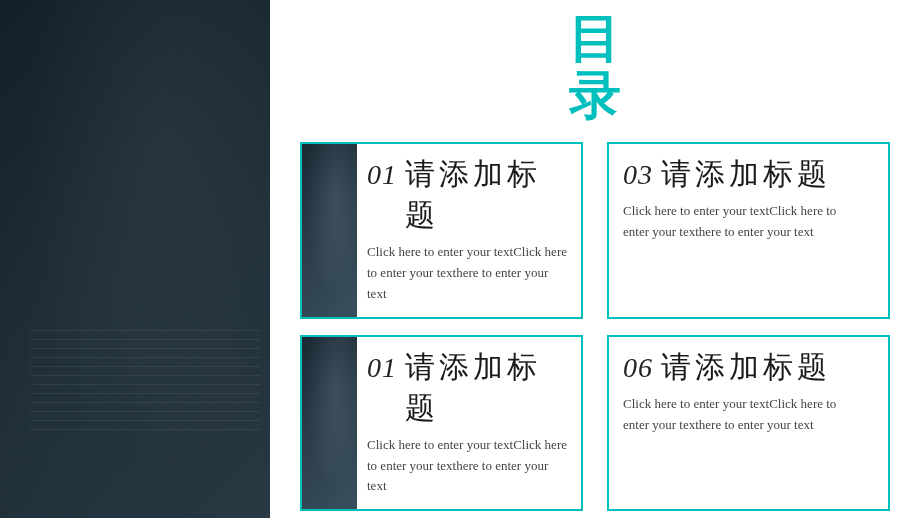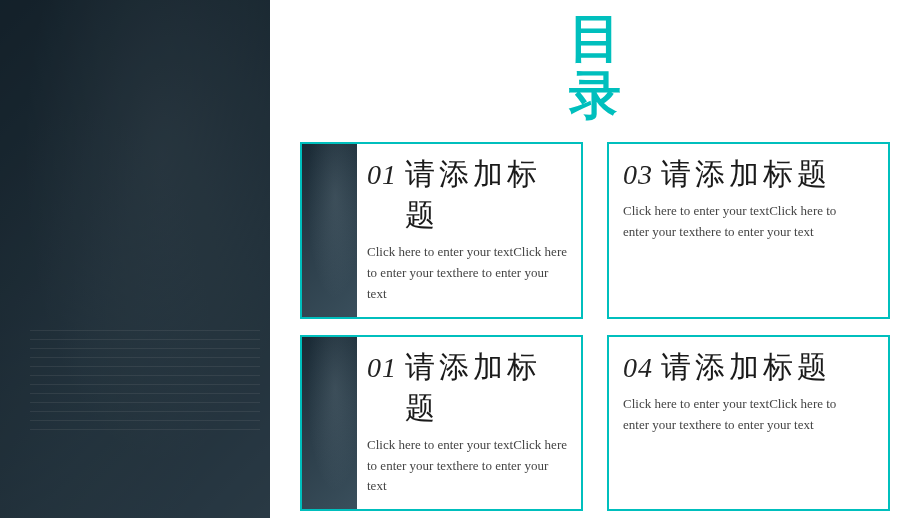--- a/index.html
+++ b/index.html
@@ -220,20 +220,20 @@
         <div class="card-header">
           <span class="card-number">01</span>
           <span class="card-title">请添加标题</span>
         </div>
         <div class="card-body">Click here to enter your textClick here to enter your texthere to enter your text</div>
       </div>
     </div>
 
     <div class="card">
       <div class="card-header">
-        <span class="card-number">04</span>
+        <span class="card-number">06</span>
         <span class="card-title">请添加标题</span>
       </div>
       <div class="card-body">Click here to enter your textClick here to enter your texthere to enter your text</div>
     </div>
 
   </div>
 </div>
 
 </body></html>

